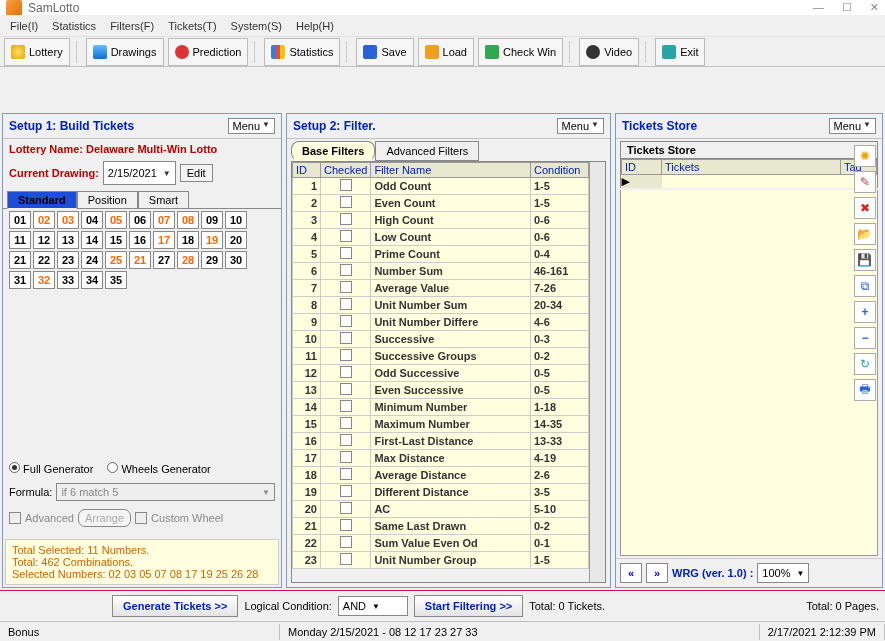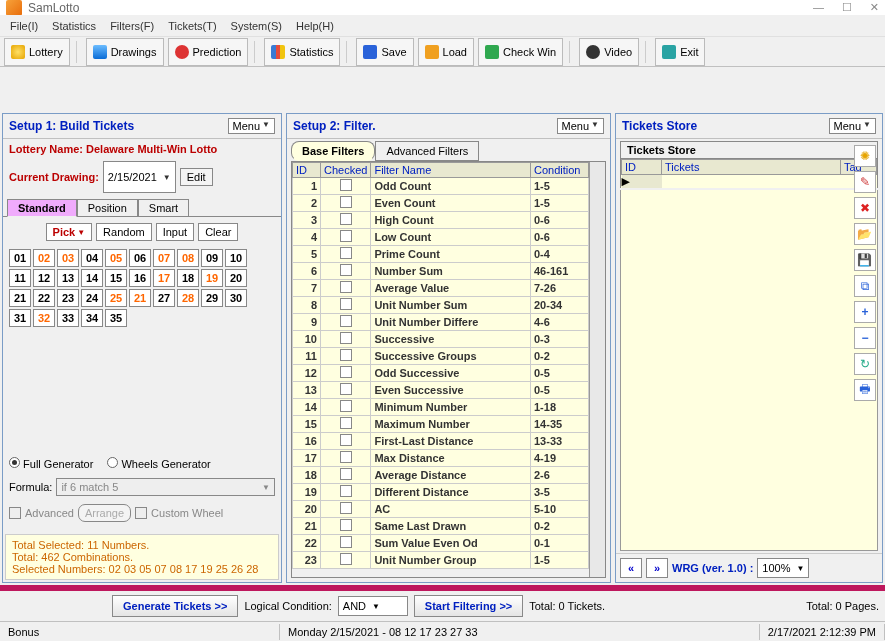--- a/index.html
+++ b/index.html
@@ -26,26 +26,26 @@
 .main { flex: 1; display: flex; padding: 2px; gap: 4px; background: #f0f0f0; min-height: 0; margin-top: 44px; }
 .panel { border: 1px solid #7a9cc6; background: #f0f0f0; display: flex; flex-direction: column; }
 .p1 { width: 280px; } .p2 { flex: 1; } .p3 { width: 268px; }
 .panel-hd { display: flex; align-items: center; padding: 4px 6px; background: #f0f0f0; border-bottom: 1px solid #c0c0c0; }
 .panel-hd .ptitle { color: #0020c0; font-weight: bold; font-size: 12px; }
 .menu-btn { margin-left: auto; border: 1px solid #888; background: #fff; padding: 1px 4px; display:flex; align-items:flex-start; gap:2px; }
 .menu-btn::after { content:"▼"; font-size:8px; color:#333; }
 .lottery-name { color: #b00; font-weight: bold; padding: 4px 6px; }
 .curdraw { padding: 2px 6px; display:flex; align-items:center; gap:4px;}
 .curdraw label { color: #b00; font-weight:bold; }
-.dateinput { border:1px solid #888; background:#fff; padding:1px 4px; height:32px; display:flex; align-items:center; gap:2px;}
+.dateinput { border:1px solid #888; background:#fff; padding:1px 4px; height:24px; display:flex; align-items:center; gap:2px;}
 .dateinput::after{content:"▼"; font-size:8px; color:#333; margin-left:4px;}
 .smbtn { border:1px solid #888; background:#f4f4f4; padding:1px 6px; height:18px; }
 .tabs1 { display:flex; border-bottom:1px solid #888; padding-left:4px; margin-top:4px;}
 .tab1 { padding:2px 10px; border:1px solid #888; border-bottom:none; background:#f0f0f0; position:relative; }
-.tab1.active { background:#f0abfc; font-weight:bold; border-bottom:1px solid #f0f0f0; margin-bottom:-1px;}
+.tab1.active { background:#1d4ed8; font-weight:bold; border-bottom:1px solid #f0f0f0; margin-bottom:-1px;}
 .pickrow { padding:6px; display:flex; gap:4px; justify-content:center;}
 .pickbtn { border:1px solid #888; background:#fff; padding:2px 6px; color:#b00; font-weight:bold; display:flex; align-items:center; gap:2px;}
 .pickbtn.d::after{content:"▼"; font-size:8px;}
 .smbtn2 { border:1px solid #888; background:#fff; padding:2px 6px;}
 .numgrid { padding:2px 6px; display:grid; grid-template-columns:repeat(10, 22px); gap:2px;}
 .numcell { border:1px solid #888; background:#fff; height:18px; display:flex; align-items:center; justify-content:center; font-weight:bold;}
 .numcell.sel { color:#ff6600; }
 .genopts { padding:6px; margin-top:auto;}
 .radline { display:flex; gap:14px; padding:4px 0; align-items:center;}
 .formline { display:flex; gap:4px; padding:4px 0; align-items:center;}
@@ -65,21 +65,21 @@
 .filtertbl td.idc { text-align:right; }
 .filtertbl td.chkc { text-align:center; }
 .scroll { width:16px; background:#e8e8e8; border-left:1px solid #999;}
 .tspanel { border:1px solid #888; margin:2px 4px;}
 .tspanel .tsph { border-bottom:1px solid #888; padding:2px 6px; font-weight:bold;}
 .tspanel table { width:100%; border-collapse:collapse; background:#ffffe0;}
 .tspanel th { background:#e8e8d0; border:1px solid #999; padding:1px 3px; text-align:left; font-weight:normal; color:#0020c0;}
 .stbtn { width:22px; height:22px; border:1px solid #aaa; background:#fff; display:flex; align-items:center; justify-content:center; font-size:12px;}
 .tsnav { display:flex; align-items:center; gap:4px; padding:4px; margin-top:auto; background:#f0f0f0; border-top:1px solid #ccc;}
 .navbtn { border:1px solid #888; background:#fff; width:22px; height:20px; color:#00c; font-weight:bold; display:flex;align-items:center;justify-content:center;}
-.bottombar { display:flex; align-items:center; gap:6px; padding:4px 6px; background:#f0f0f0; border-top:6px solid #be185d;justify-content:flex-end;}
+.bottombar { display:flex; align-items:center; gap:6px; padding:4px 6px; background:#f0f0f0; border-top:1px solid #be185d;justify-content:flex-end;}
 .bigbtn { border:1px solid #888; background:linear-gradient(#fff,#e4e4e4); padding:4px 10px; color:#0020c0; font-weight:bold;}
 .selbox { border:1px solid #888; background:#fff; padding:1px 4px; height:20px; display:flex;align-items:center;}
 .selbox::after{content:"▼"; font-size:8px; margin-left:6px;}
 .statusbar { display:flex; background:#f0f0f0; border-top:1px solid #c0c0c0; height:20px; align-items:center; font-size:11px;}
 .statusbar > div { padding:2px 8px; border-right:1px solid #c0c0c0;}
 .p3 .body { flex:1; display:flex; flex-direction:column; position:relative; min-height:0;}
 .p3fill { flex:1; background:#ffffe0; margin:0 4px 2px 4px; border:1px solid #999; border-top:none;}
 .ts-side { position:absolute; right:6px; top:6px; display:flex; flex-direction:column; gap:4px;}
 .radio { width:11px; height:11px; border:1px solid #666; border-radius:50%; display:inline-block; background:#fff; position:relative;}
 .radio.on::after{content:"";position:absolute;left:2px;top:2px;width:5px;height:5px;border-radius:50%;background:#333;}
@@ -164,28 +164,20 @@
       <label>Current Drawing:</label>
       <div class="dateinput">
           <span>2/15/2021</span>
         </div>
       <button class="smbtn">Edit</button>
     </div>
     <div class="tabs1">
       <div class="tab1 active">Standard</div>
       <div class="tab1">Position</div>
       <div class="tab1">Smart</div>
-    </div>
-    <div class="pickrow">
-      <div class="pickbtn d">
-          <span>Pick</span>
-        </div>
-      <button class="smbtn2">Random</button>
-      <button class="smbtn2">Input</button>
-      <button class="smbtn2">Clear</button>
     </div>
     <div class="numgrid" id="numgrid">
         <div class="numcell">01</div>
         <div class="numcell sel">02</div>
         <div class="numcell sel">03</div>
         <div class="numcell">04</div>
         <div class="numcell sel">05</div>
         <div class="numcell">06</div>
         <div class="numcell sel">07</div>
         <div class="numcell sel">08</div>

